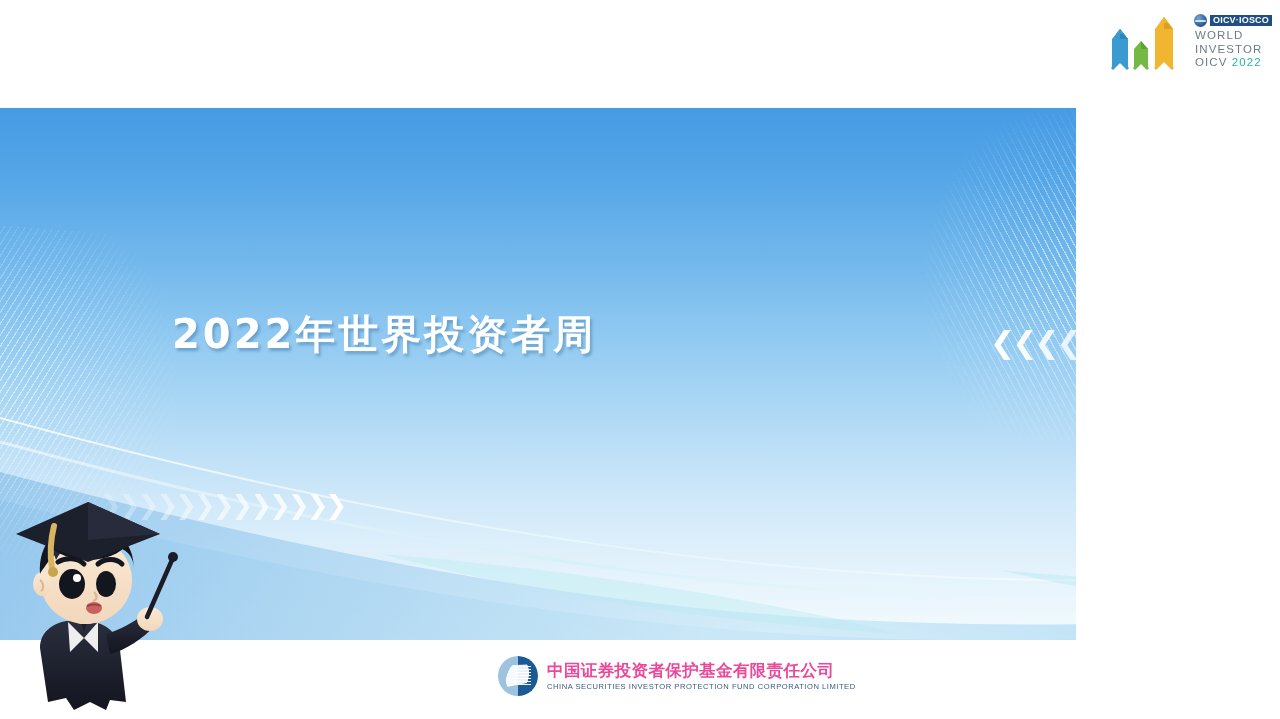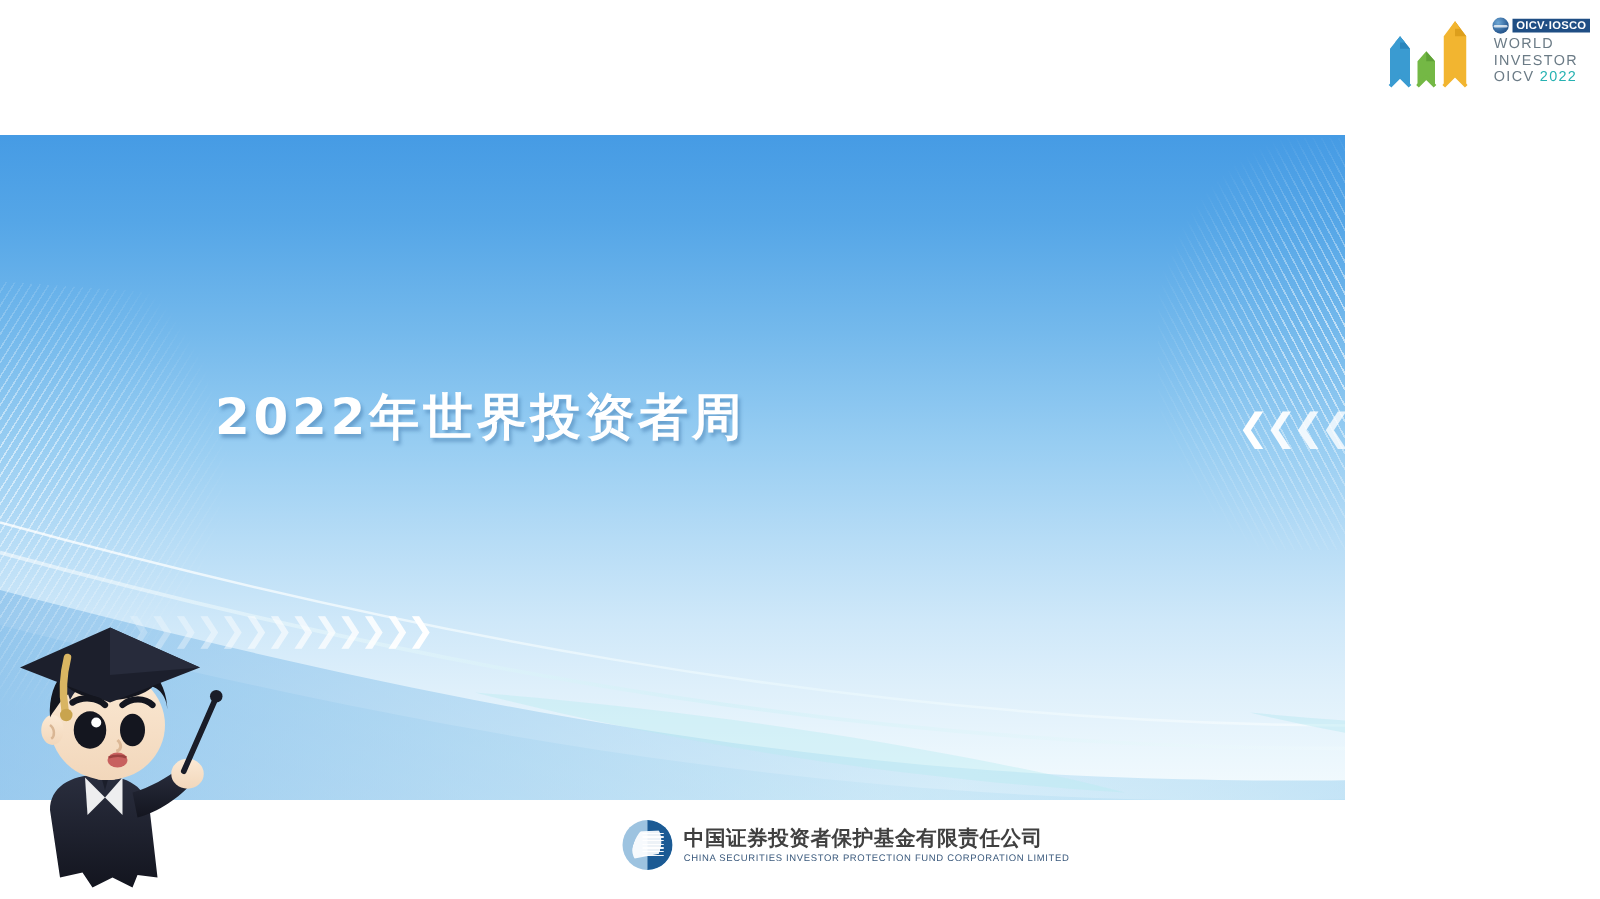--- a/index.html
+++ b/index.html
@@ -104,21 +104,21 @@
     clip-path: polygon(0% 26%, 100% 0%, 100% 62%, 0% 100%);
     opacity: .92;
   }
   .spic-mark .lines {
     position: absolute; left: 16px; top: 10px; width: 17px; height: 20px;
     background: repeating-linear-gradient(to bottom,
        rgba(255,255,255,.95) 0px, rgba(255,255,255,.95) 1px,
        rgba(27,90,148,0) 1px, rgba(27,90,148,0) 3px);
   }
   .spic-text-cn {
-    font-size: 16.5px; color: #404040; font-weight: bold;
+    font-size: 16.5px; color: #ec4899; font-weight: bold;
     letter-spacing: .4px; line-height: 19px;
     font-family: "DejaVu Sans", "Liberation Sans", sans-serif;
   }
   .spic-text-en {
     font-size: 7.6px; color: #3b5a7d; letter-spacing: .52px;
     line-height: 10px; margin-top: 2px; white-space: nowrap;
     font-family: "Liberation Sans", sans-serif;
   }
 
   

